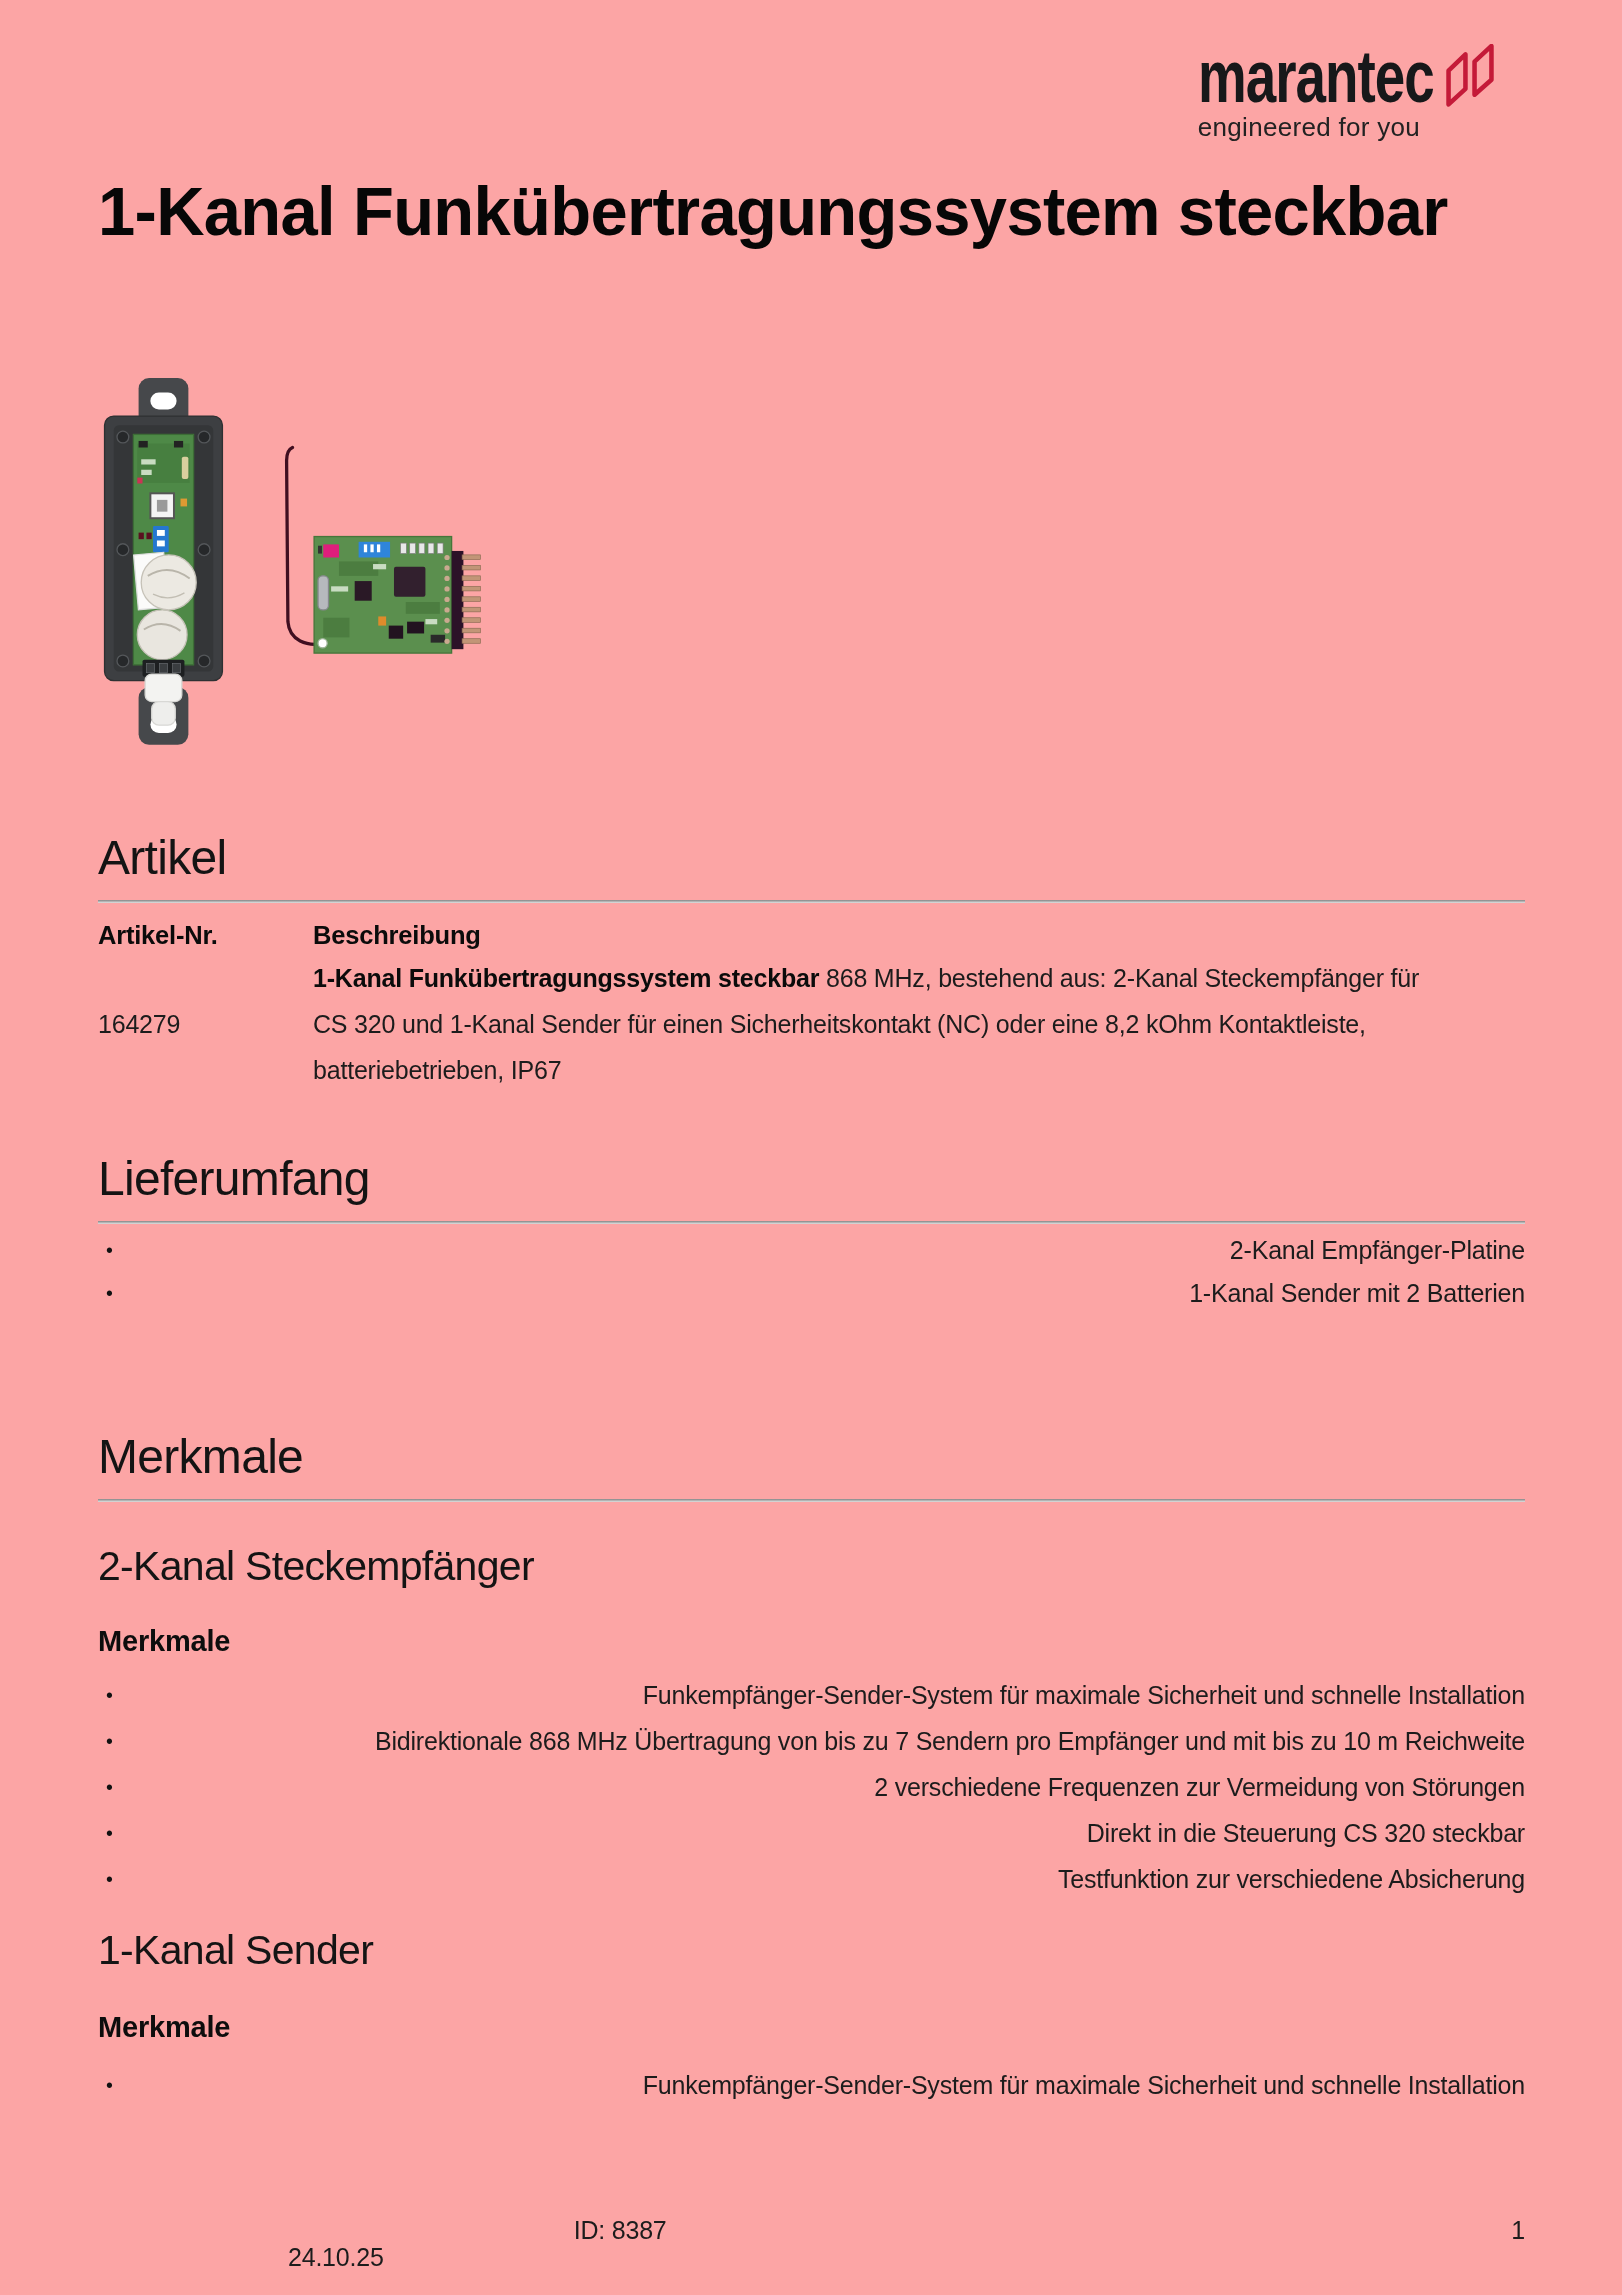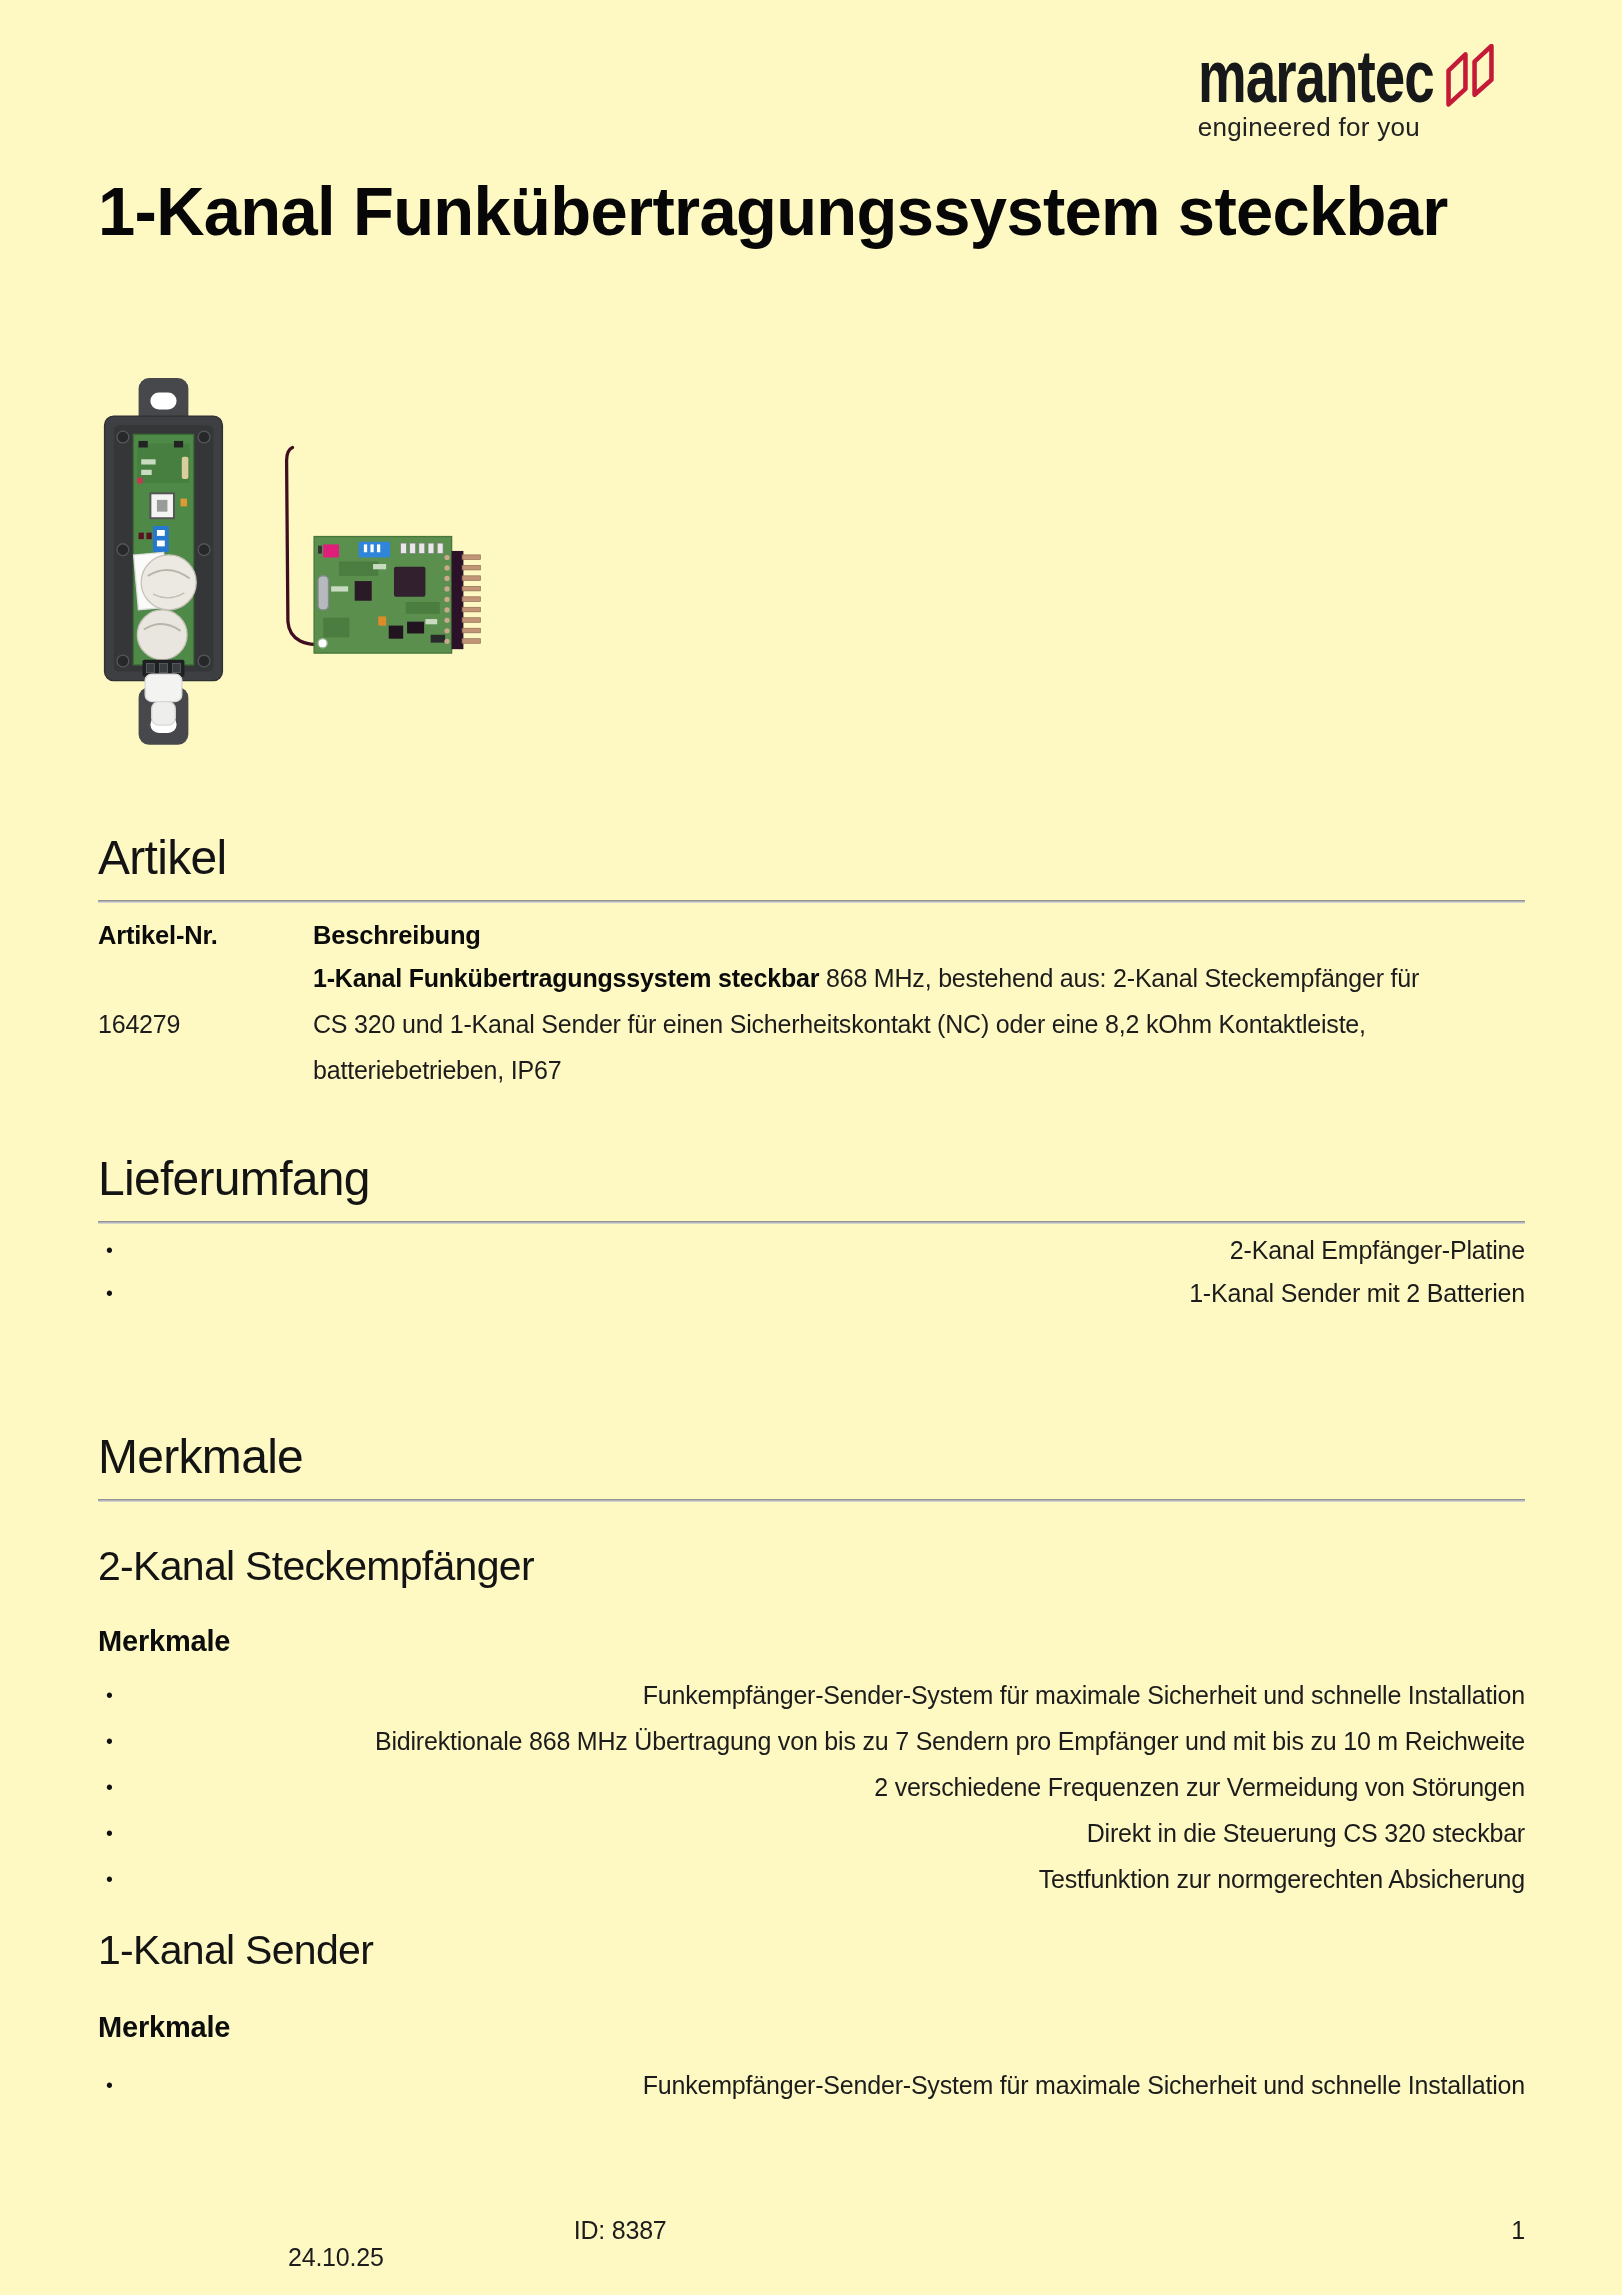--- a/index.html
+++ b/index.html
@@ -5,21 +5,21 @@
   * { margin:0; padding:0; box-sizing:border-box; }
   html,body { background:#ffffff; }
   body {
     width:1623px; height:2295px;
     font-family:"Liberation Sans", sans-serif;
     color:#1c1c1c;
     position:relative;
     overflow:hidden;
     letter-spacing:-0.2px;
   }
-  .page { position:absolute; inset:0; background:#fef9c3; }
+  .page { position:absolute; inset:0; background:#fca5a5; }
 
   
   .logo { position:absolute; top:39px; right:128px; }
   .logo-row { display:flex; align-items:flex-start; }
   .wordmark { width:238px; height:77px; overflow:visible; }
   .wm-inner {
     display:inline-block; font-size:75px; line-height:75px;
     font-weight:700; letter-spacing:-1.3px; color:#17181a;
     transform:scaleX(0.73); transform-origin:0 0; white-space:nowrap;
   }
@@ -255,21 +255,21 @@
     <hr class="rule">
   </section>
 
   <h3 class="sub-h h3-steck">2-Kanal Steckempfänger</h3>
   <h4 class="mini-h h4-steck">Merkmale</h4>
   <ul class="blist b70 ul-steck">
     <li>Funkempfänger-Sender-System für maximale Sicherheit und schnelle Installation</li>
     <li>Bidirektionale 868 MHz Übertragung von bis zu 7 Sendern pro Empfänger und mit bis zu 10 m Reichweite</li>
     <li>2 verschiedene Frequenzen zur Vermeidung von Störungen</li>
     <li>Direkt in die Steuerung CS 320 steckbar</li>
-    <li>Testfunktion zur normgerechten Absicherung</li>
+    <li>Testfunktion zur verschiedene Absicherung</li>
   </ul>
 
   <h3 class="sub-h h3-sender">1-Kanal Sender</h3>
   <h4 class="mini-h h4-sender">Merkmale</h4>
   <ul class="blist b70 ul-sender">
     <li>Funkempfänger-Sender-System für maximale Sicherheit und schnelle Installation</li>
   </ul>
 
   <div class="footer">
     <span class="f-left">24.10.25</span>

